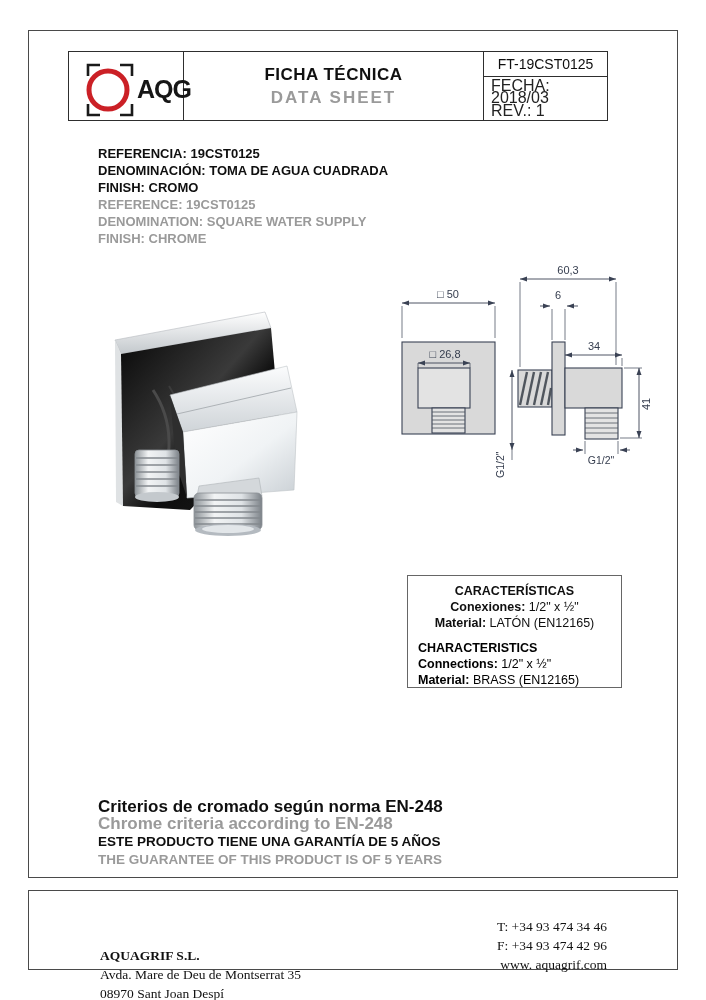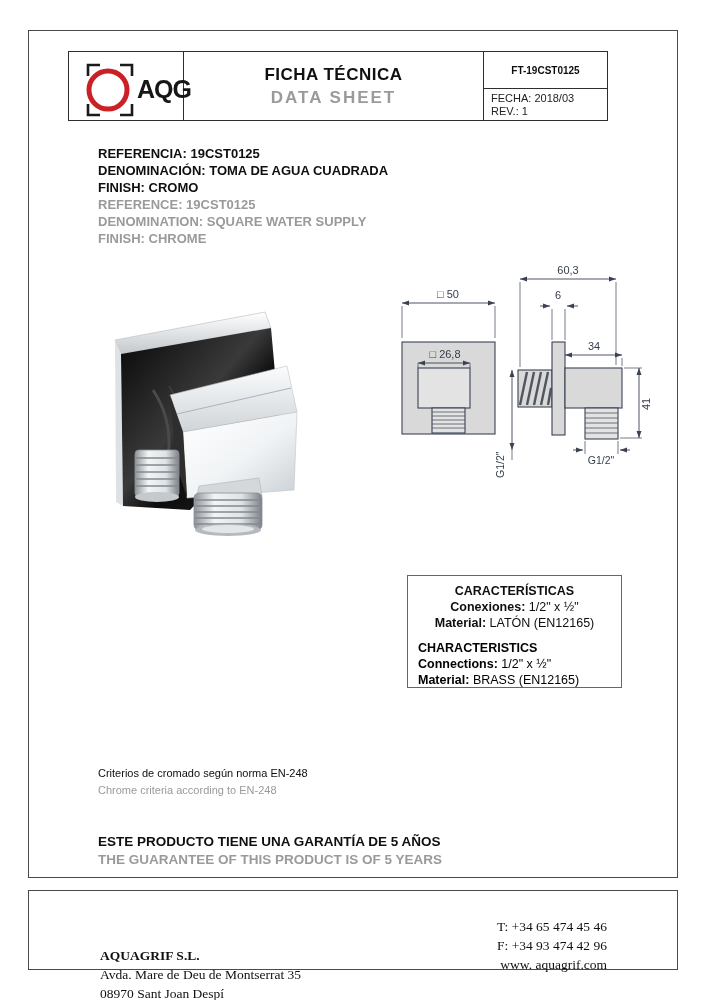--- a/index.html
+++ b/index.html
@@ -13,22 +13,22 @@
 
   
   .header { position:absolute; left:68px; top:51px; width:540px; height:70px; border:1px solid #2e2e2e; display:flex; }
   .logo-cell { width:115px; border-right:1px solid #2e2e2e; position:relative; }
   .logo-svg { position:absolute; left:15px; top:8px; }
   .logo-text { position:absolute; left:68px; top:23px; font-size:25px; font-weight:bold; letter-spacing:-1px; color:#161616; }
   .title-cell { flex:1; border-right:1px solid #2e2e2e; display:flex; flex-direction:column; align-items:center; justify-content:center; }
   .title-es { font-size:17px; font-weight:bold; color:#101010; letter-spacing:.5px; }
   .title-en { font-size:17px; font-weight:bold; color:#9a9a9a; letter-spacing:2px; margin-top:3px; }
   .code-cell { width:123px; display:flex; flex-direction:column; }
-  .code-top { height:43px; border-bottom:1px solid #2e2e2e; display:flex; align-items:center; justify-content:center; font-size:10px; font-weight:bold; color:#0e0e0e; }
-  .code-bottom { flex:1; padding:3px 7px; font-size:11px; line-height:12.5px; color:#222; }
+  .code-top { height:43px; border-bottom:1px solid #2e2e2e; display:flex; align-items:center; justify-content:center; font-size:14px; font-weight:normal; color:#0e0e0e; }
+  .code-bottom { flex:1; padding:3px 7px; font-size:16px; line-height:12.5px; color:#222; }
 
   
   .ref-block { position:absolute; left:98px; top:145px; font-size:13px; font-weight:bold; line-height:17px; }
   .ref-es { color:#0f0f0f; }
   .ref-en { color:#9a9a9a; }
 
   
   .drawing { position:absolute; left:390px; top:250px; }
   .drawing .ln   { stroke:#3a4254; stroke-width:1.1; fill:#d9d9d9; }
   .drawing .ln2  { stroke:#3a4254; stroke-width:1.1; fill:#e3e3e3; }
@@ -42,21 +42,21 @@
   .photo { position:absolute; left:95px; top:300px; }
 
   
   .chars { position:absolute; left:407px; top:575px; width:215px; height:113px; border:1px solid #666; padding:7px 10px; font-size:12.5px; line-height:16px; }
   .chars .gap { height:9px; }
   .chars .es { color:#0f0f0f;text-align:center; }
   .chars .en { color:#000000; }
   .b { font-weight:bold; }
 
   
-  .chrome-note { position:absolute; left:98px; top:765px; font-size:11px; font-weight:normal; line-height:17px; }
+  .chrome-note { position:absolute; left:98px; top:798px; font-size:17px; font-weight:bold; line-height:17px; }
   .warranty { position:absolute; left:98px; top:833px; font-size:13.5px; font-weight:bold; line-height:18px; }
   .gray { color:#9a9a9a; }
   .blk  { color:#0f0f0f; }
 
   
   .footer-left { position:absolute; left:71px; top:7px; font-family:"Liberation Serif", serif; font-size:13.5px; line-height:19px; color:#101010; }
   .footer-left .company { font-weight:bold;margin-top:48px; }
   .footer-right { position:absolute; right:70px; top:26px; text-align:right; font-family:"Liberation Serif", serif; font-size:13.5px; line-height:19px; color:#101010; }
 </style>
 </head>
@@ -268,18 +268,18 @@
   </div>
 
   <div class="footer-box">
     <div class="footer-left">
       <div class="company">AQUAGRIF S.L.</div>
       <div>Avda. Mare de Deu de Montserrat 35</div>
       <div>08970 Sant Joan Despí</div>
       <div>Barcelona - Spain</div>
     </div>
     <div class="footer-right">
-      <div>T: +34 65 474 45 46</div>
+      <div>T: +34 93 474 34 46</div>
       <div>F: +34 93 474 42 96</div>
       <div>www. aquagrif.com</div>
     </div>
   </div>
 </div>
 
 </body></html>

